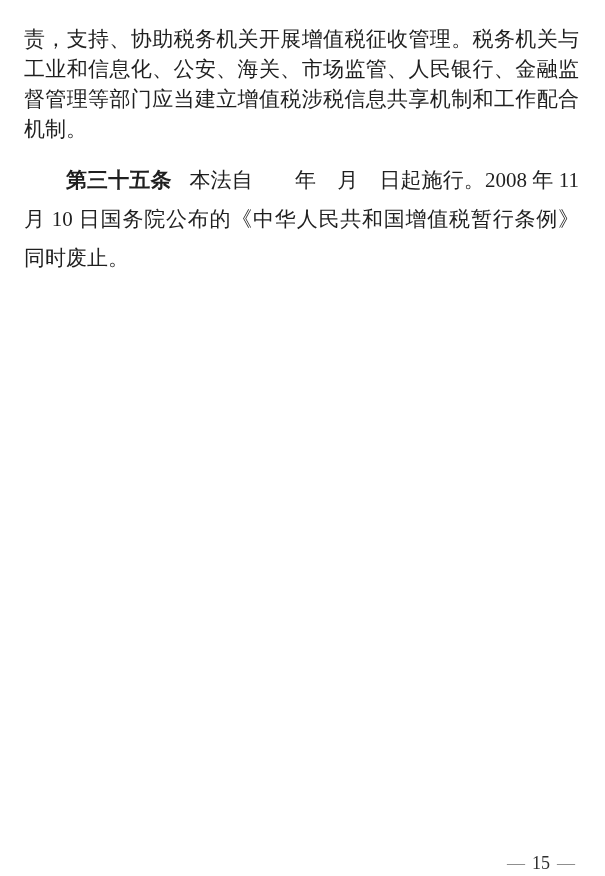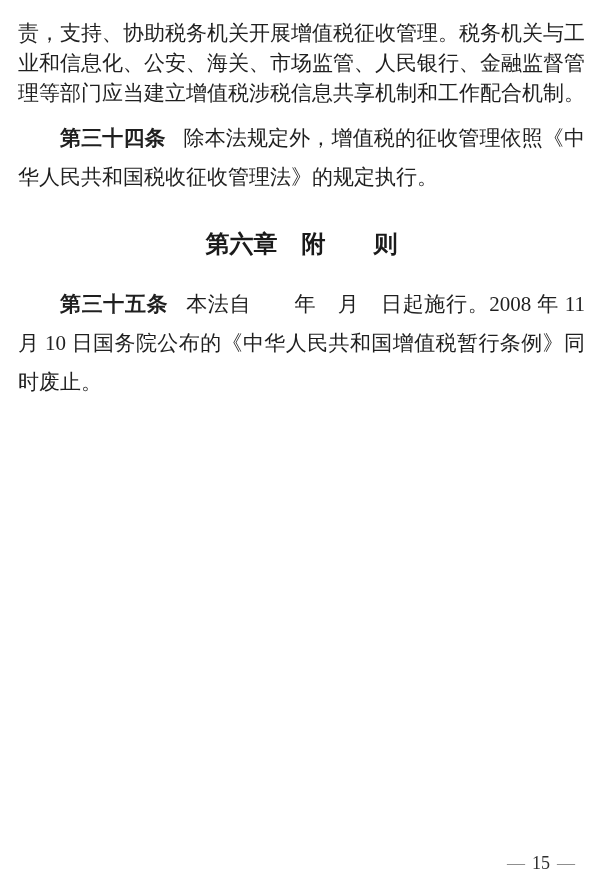--- a/index.html
+++ b/index.html
@@ -22,21 +22,21 @@
     left: 8px;
     right: 10px;
     padding-top: 8px;
     font-size: 21px;
     letter-spacing: 0px;
     text-align: justify;
     text-justify: inter-character;
     text-align-last: left;
   }
   p {
-    margin: 10px;
+    margin: 16px;
     line-height: 39px;
   }
   p.continuation {
     line-height: 30px;
     margin-bottom: 4px;
   }
   p.article {
     text-indent: 2em;
   }
   .article-number {
@@ -74,26 +74,22 @@
 </style>
 </head>
 <body>
 
 <div class="page">
 
   <div class="body-text">
 
     <p class="continuation">责，支持、协助税务机关开展增值税征收管理。税务机关与工业和信息化、公安、海关、市场监管、人民银行、金融监督管理等部门应当建立增值税涉税信息共享机制和工作配合机制。</p>
 
-    <p class="article">
-      <span class="article-number">第三十四条</span><span>除本法规定外，增值税的征收管理依照《中华人民共和国税收征收管理法》的规定执行。</span>
-    </p>
 
 
-    <h2 class="chapter-heading">第六章　附　　则</h2>
 
     <p class="article">
       <span class="article-number">第三十五条</span><span>本法自　　年　月　日起施行。2008 年 11 月 10 日国务院公布的《中华人民共和国增值税暂行条例》同时废止。</span>
     </p>
 
   </div>
 
   <div class="footer">
     <span class="dash">—</span><span class="num">15</span><span class="dash">—</span>
   </div>

